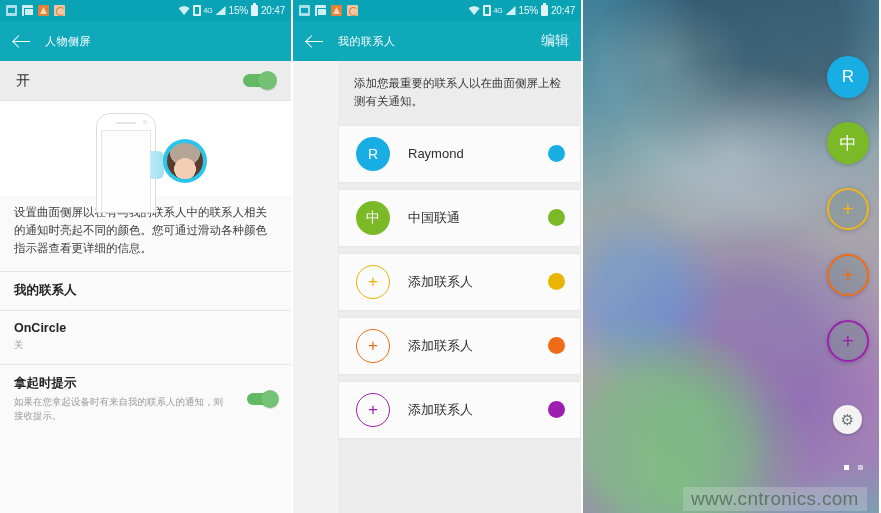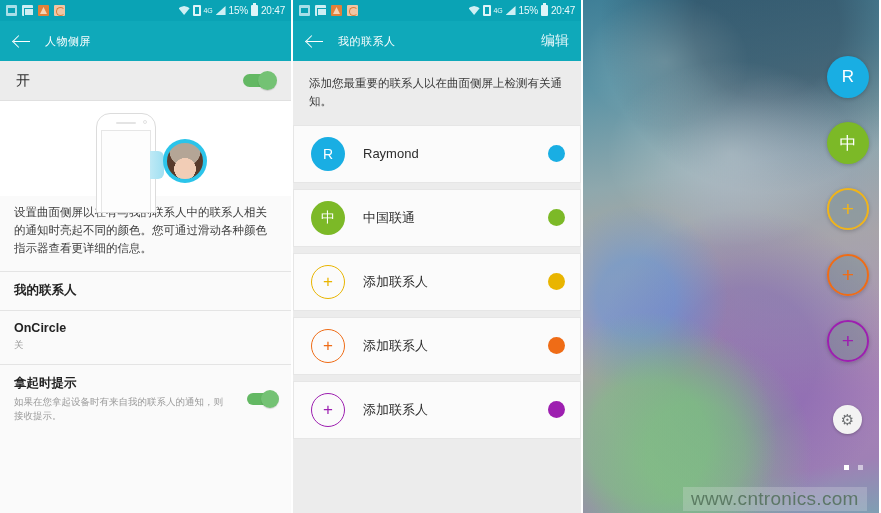--- a/index.html
+++ b/index.html
@@ -230,21 +230,21 @@
     width: 30px; height: 12px; border-radius: 6px; background: #63b863;
   }
   .li-switch::after {
     content: ""; position: absolute; right: -2px; top: -3px;
     width: 18px; height: 18px; border-radius: 50%;
     background: #74c274; box-shadow: 0 1px 1px rgba(0,0,0,.15);
   }
   .p1-filler { background: #fafafa; flex: 1; }
 
   
-  .p2-body { background: #ececec; height: 452px; position: relative; }
+  .p2-body { background: #ececec; height: 452px; position: relative; margin-left: 45px; }
   .p2-desc {
     background: #ececec;
     padding: 13px 16px 14px 16px;
     font-size: 11.5px; line-height: 1.6; color: #3a3a3a;
   }
   .contact-list { padding: 0; position: relative; }
   .contact-card {
     background: #fbfbfb;
     height: 58px;
     margin: 0 0 6px 0;

